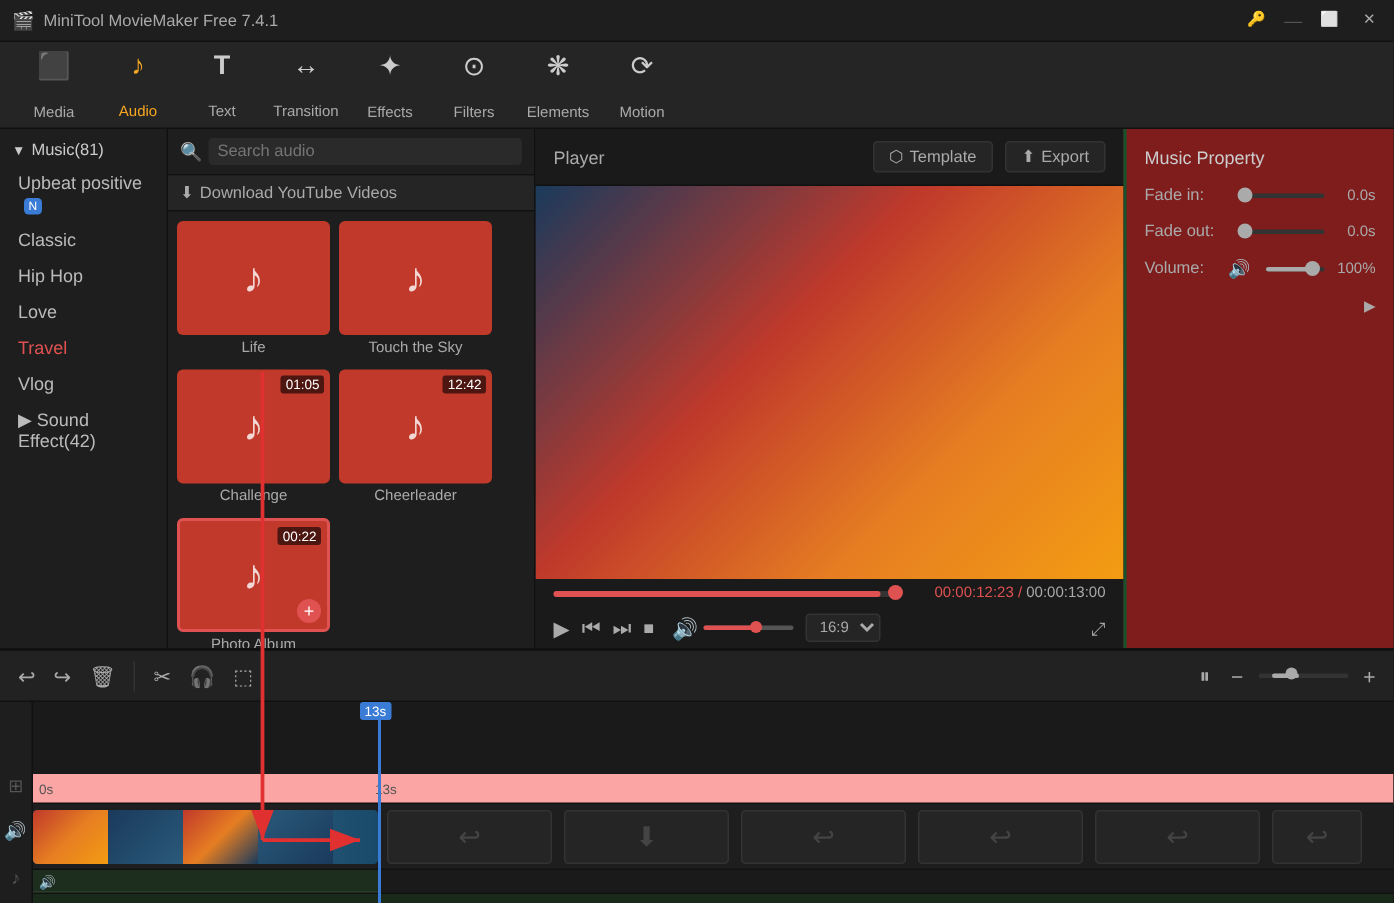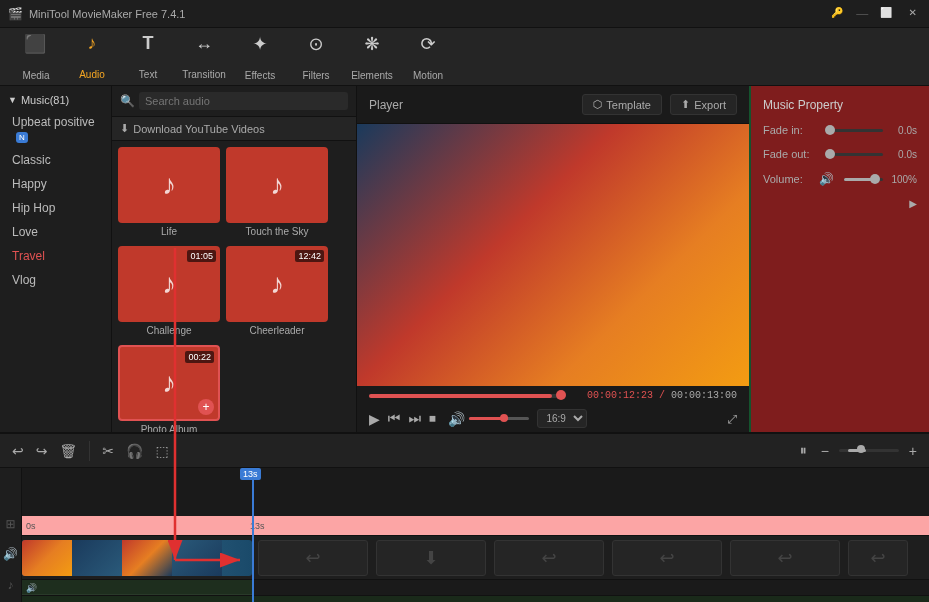--- a/index.html
+++ b/index.html
@@ -49,21 +49,21 @@
     .player-header { display: flex; align-items: center; justify-content: space-between; padding: 8px 12px; border-bottom: 1px solid #111; }
     .player-title { font-size: 12px; color: #aaa; }
     .player-actions { display: flex; gap: 8px; }
     .player-btn { background: #252525; border: 1px solid #333; border-radius: 3px; color: #aaa; font-size: 11px; padding: 3px 10px; cursor: pointer; display: flex; align-items: center; gap: 4px; }
     .player-video { flex: 1; background: #000; position: relative; overflow: hidden; }
     .video-placeholder { width: 100%; height: 100%; background: linear-gradient(135deg, #1a3a5c 0%, #c0392b 40%, #e67e22 70%, #f39c12 100%); }
     .player-timeline { padding: 4px 12px; display: flex; align-items: center; }
     .timeline-progress { flex: 1; height: 4px; background: #333; border-radius: 2px; position: relative; }
     .timeline-fill { position: absolute; left: 0; top: 0; height: 100%; background: #e05252; border-radius: 2px; width: 95%; }
     .timeline-dot { position: absolute; right: -4px; top: -4px; width: 10px; height: 10px; background: #e05252; border-radius: 50%; }
-    .timeline-time { margin-left: 25px; font-size: 10px; color: #e05252; white-space: nowrap; font-family: Liberation Mono, monospace; }
+    .timeline-time { margin-left: 25px; font-size: 10px; color: #e05252; white-space: nowrap; }
     .timeline-total { color: #aaa; }
     .player-controls { padding: 4px 12px; display: flex; align-items: center; gap: 8px; }
     .ctrl-btn { color: #aaa; cursor: pointer; font-size: 14px; }
     .ctrl-volume { display: flex; align-items: center; gap: 4px; margin-left: 4px; }
     .ctrl-volume-bar { width: 60px; height: 3px; background: #555; border-radius: 2px; position: relative; }
     .ctrl-volume-fill { position: absolute; left: 0; top: 0; height: 100%; background: #e05252; border-radius: 2px; width: 65%; }
     .ctrl-volume-dot { position: absolute; right: 35%; top: -3px; width: 8px; height: 8px; background: #e05252; border-radius: 50%; }
     .aspect-select { background: #252525; border: 1px solid #333; color: #aaa; font-size: 10px; padding: 2px 4px; border-radius: 3px; }
     .fullscreen-btn { color: #aaa; margin-left: auto; cursor: pointer; }
 
@@ -174,33 +174,34 @@
       <span>Music(81)</span>
     </div>
     <div class="sidebar-item">
       <span>Upbeat positive</span>
       <span class="sidebar-badge-n">N</span>
     </div>
     <div class="sidebar-item">
       <span>Classic</span>
     </div>
     <div class="sidebar-item">
-      <span>Happy</span>
-    </div>
-    <div class="sidebar-item">
       <span>Hip Hop</span>
     </div>
     <div class="sidebar-item">
       <span>Love</span>
     </div>
     <div class="sidebar-item active">
       <span style="color:#e05252;">Travel</span>
     </div>
     <div class="sidebar-item">
       <span>Vlog</span>
+    </div>
+    <div class="sidebar-item">
+      <span>▶ </span>
+      <span>Sound Effect(42)</span>
     </div>
   </div>
 
   <div class="media-panel">
     <div class="media-search">
       <span style="color:#666;">🔍</span>
       <input type="text" style="background: rgb(42, 42, 42); border: none; color: rgb(204, 204, 204); font-size: 11px; padding: 3px 6px; flex: 1 1 0%; outline: none; border-radius: 3px;" placeholder="Search audio">
     </div>
     <div class="download-yt">
       <span>⬇</span>

